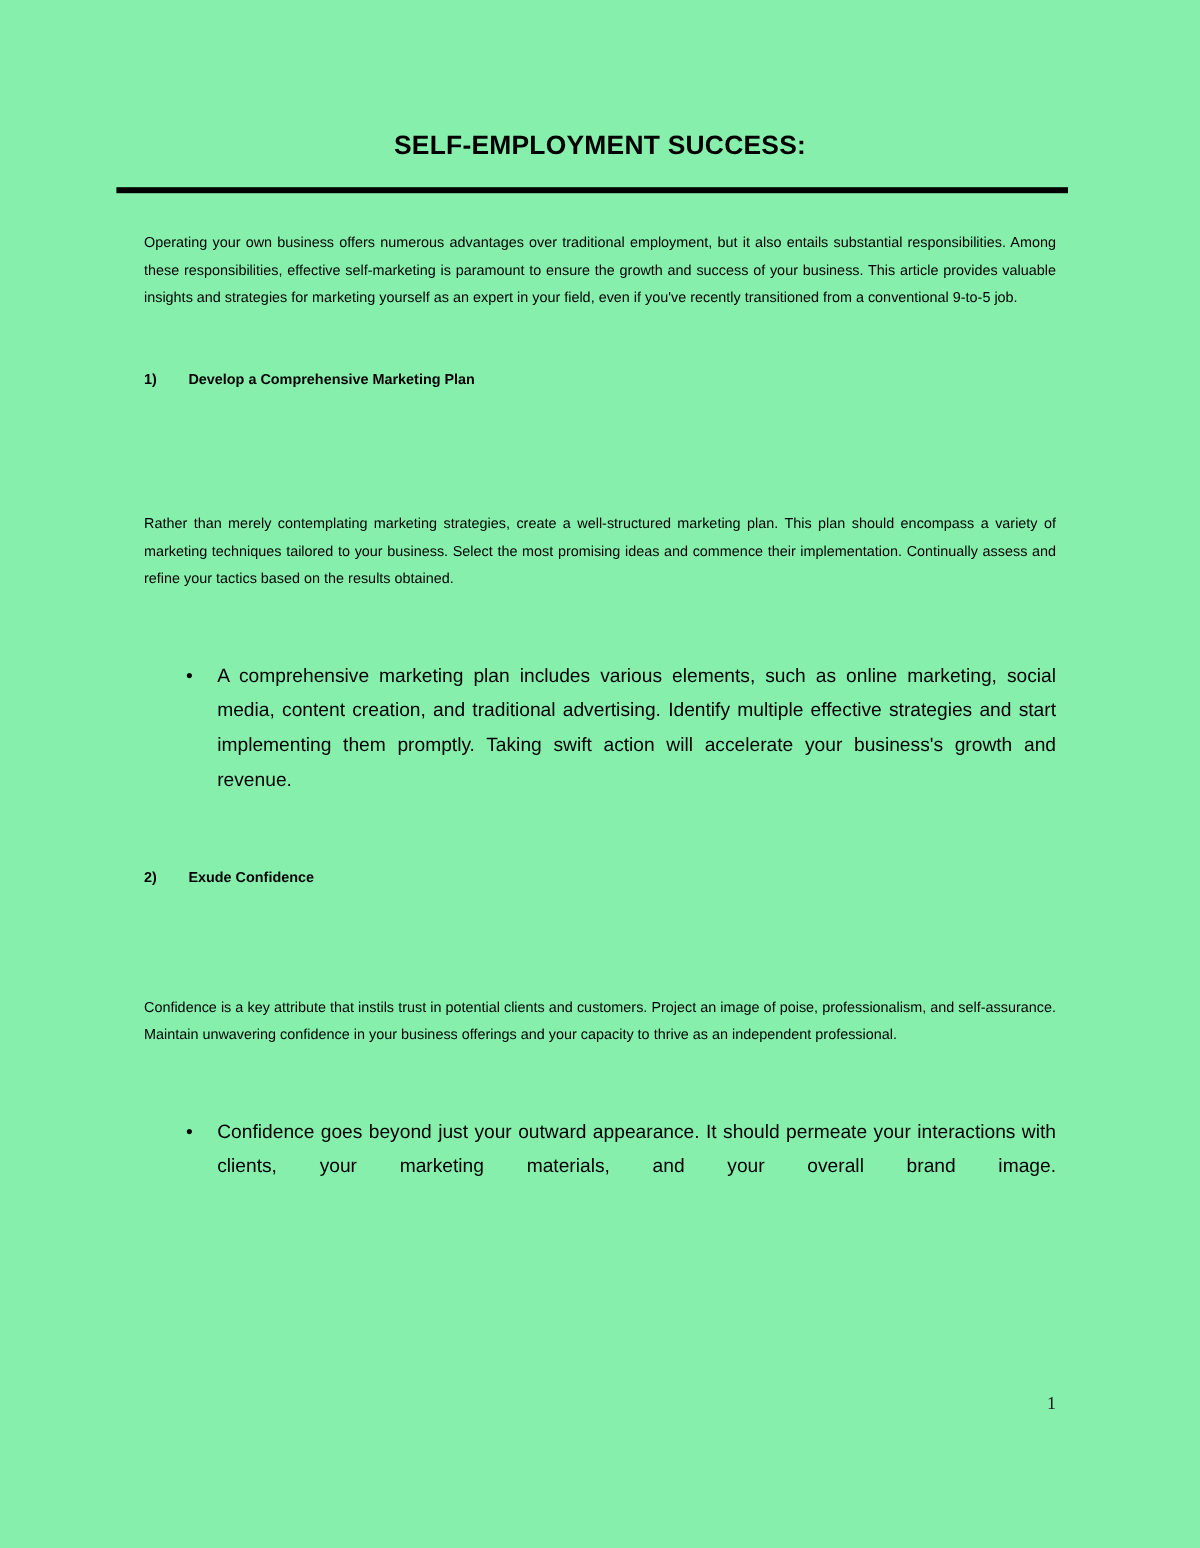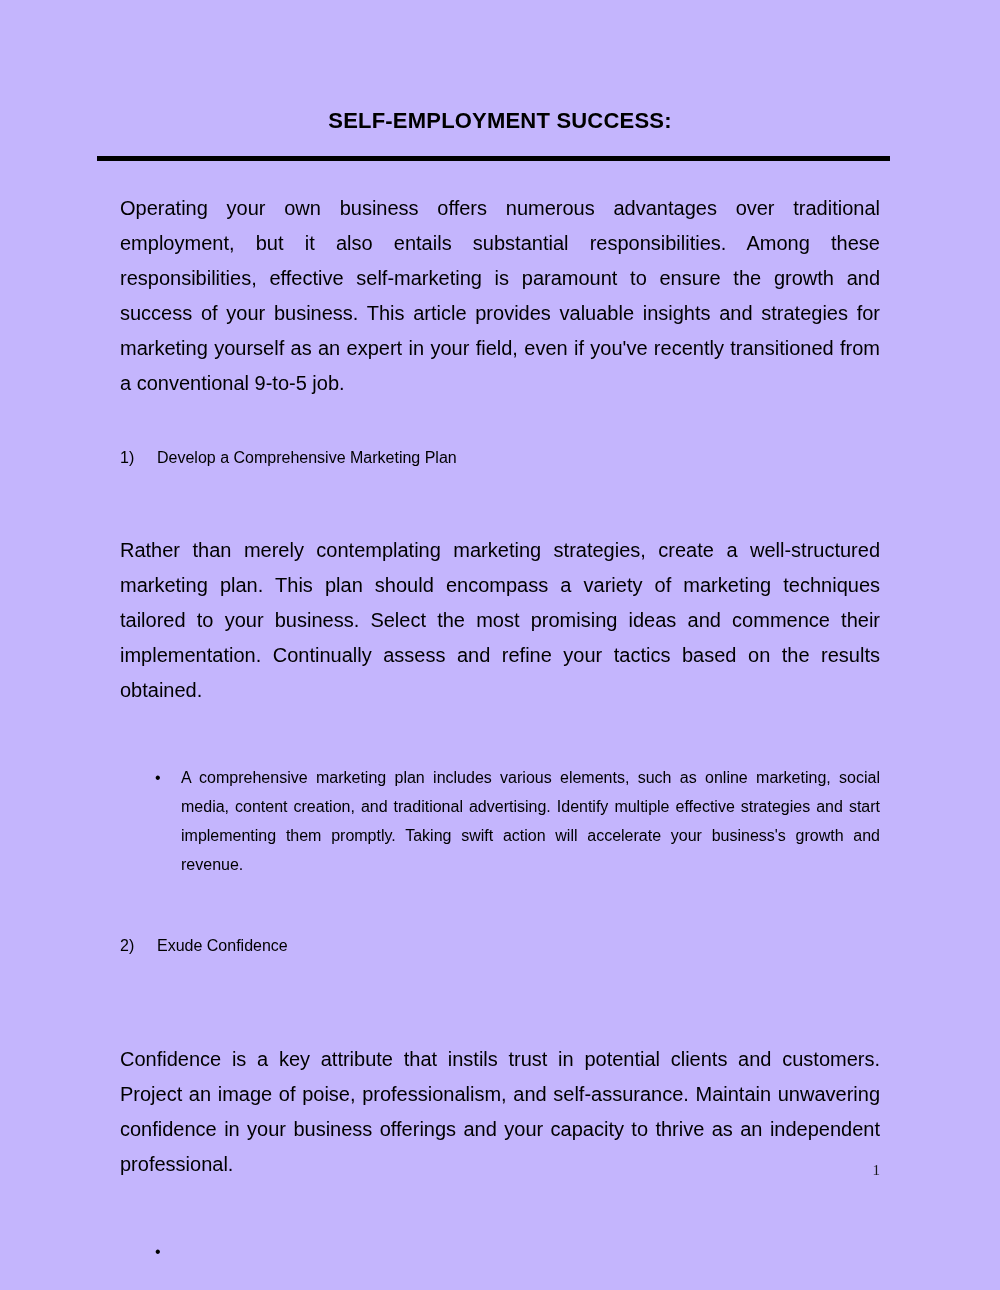--- a/index.html
+++ b/index.html
@@ -4,21 +4,21 @@
 <style>
   html, body {
     margin: 0;
     padding: 0;
     background: #ffffff;
   }
   .page {
     position: relative;
     width: 1000px;
     height: 1290px;
-    background: #c4b5fd;
+    background: #86efac;
     color: #000000;
     font-family: "Liberation Sans", "DejaVu Sans", sans-serif;
     overflow: hidden;
     box-sizing: border-box;
   }
   .content {
     padding: 100px 120px 0 120px;
   }
   .doc-title {
     text-align: center;
@@ -27,34 +27,34 @@
     line-height: 42px;
     letter-spacing: 0.2px;
   }
   .title-rule {
     height: 5px;
     background: #000000;
     margin: 14px -23px 0 -23px;
     width: 793px;
   }
   .para {
-    font-size: 20px;
-    line-height: 35px;
+    font-size: 12px;
+    line-height: 23px;
     text-align: justify;
   }
   .mt-30 { margin-top: 30px; }
   .mt-42 { margin-top: 42px; }
   .mt-53 { margin-top: 52px; }
   .mt-54 { margin-top: 82px; }
   .mt-55 { margin-top: 55px; }
-  .mt-61 { margin-top: 61px; }
+  .mt-61 { margin-top: 94px; }
   .section-heading {
-    font-size: 16px;
+    font-size: 12px;
     line-height: 29px;
-    font-weight: normal;
+    font-weight: bold;
   }
   .section-number {
     display: inline-block;
     width: 37px;
   }
   .bullet-list {
     font-size: 16px;
     line-height: 29px;
   }
   .bullet-item {
@@ -110,20 +110,21 @@
 
     <div class="section-heading mt-53">
       <span class="section-number">2)</span><span>Exude Confidence</span>
     </div>
 
     <p class="para mt-54">Confidence is a key attribute that instils trust in potential clients and customers. Project an image of poise, professionalism, and self-assurance. Maintain unwavering confidence in your business offerings and your capacity to thrive as an independent professional.</p>
 
     <div class="bullet-list mt-55">
       <div class="bullet-item continued">
         <span class="bullet-marker">•</span>
+        <span>Confidence goes beyond just your outward appearance. It should permeate your interactions with clients, your marketing materials, and your overall brand image.</span>
       </div>
     </div>
 
   </div>
 
   <div class="footer">
     <span>1</span>
   </div>
 </div>
 

